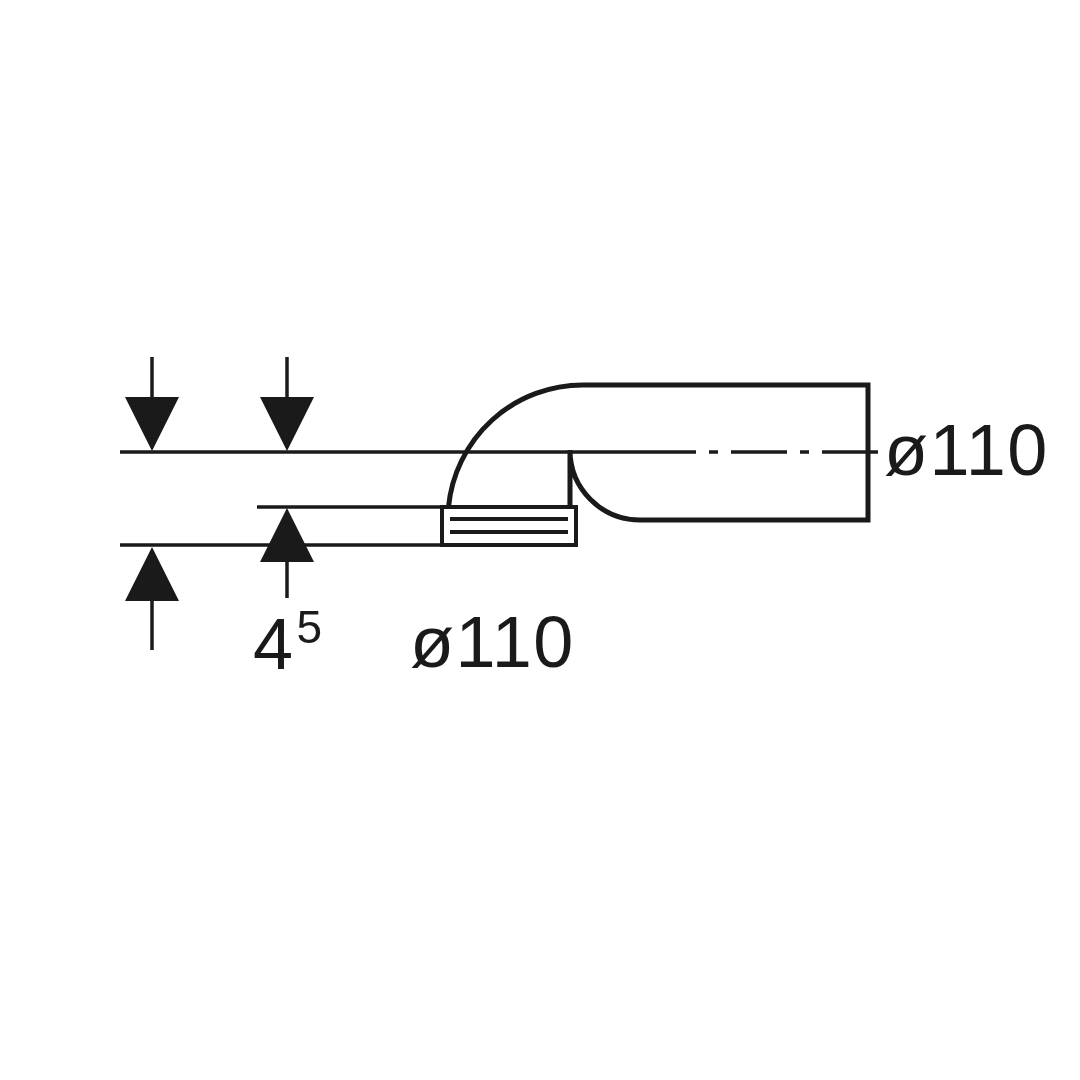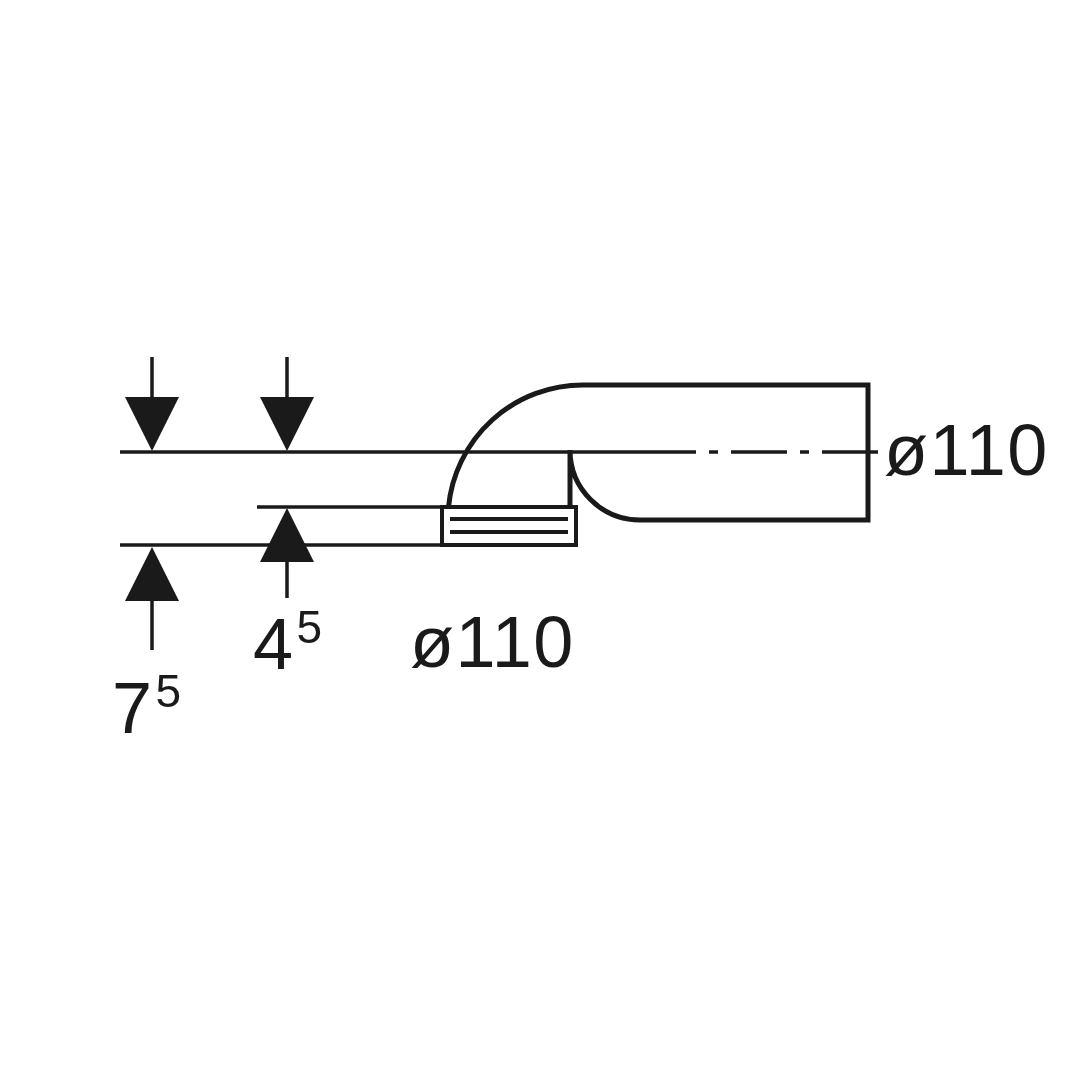--- a/index.html
+++ b/index.html
@@ -79,17 +79,14 @@
   </div>
 
   <div class="dim-label" style="left: 410px; top: 606px;">
     <span>ø110</span>
   </div>
 
   <div class="dim-label" style="left: 253px; top: 608px;">
     <span>4</span><span class="sup">5</span>
   </div>
 
-  <div class="dim-label" style="left: 112px; top: 672px;">
-    <span>7</span><span class="sup">5</span>
-  </div>
 
 </div>
 
 </body></html>

